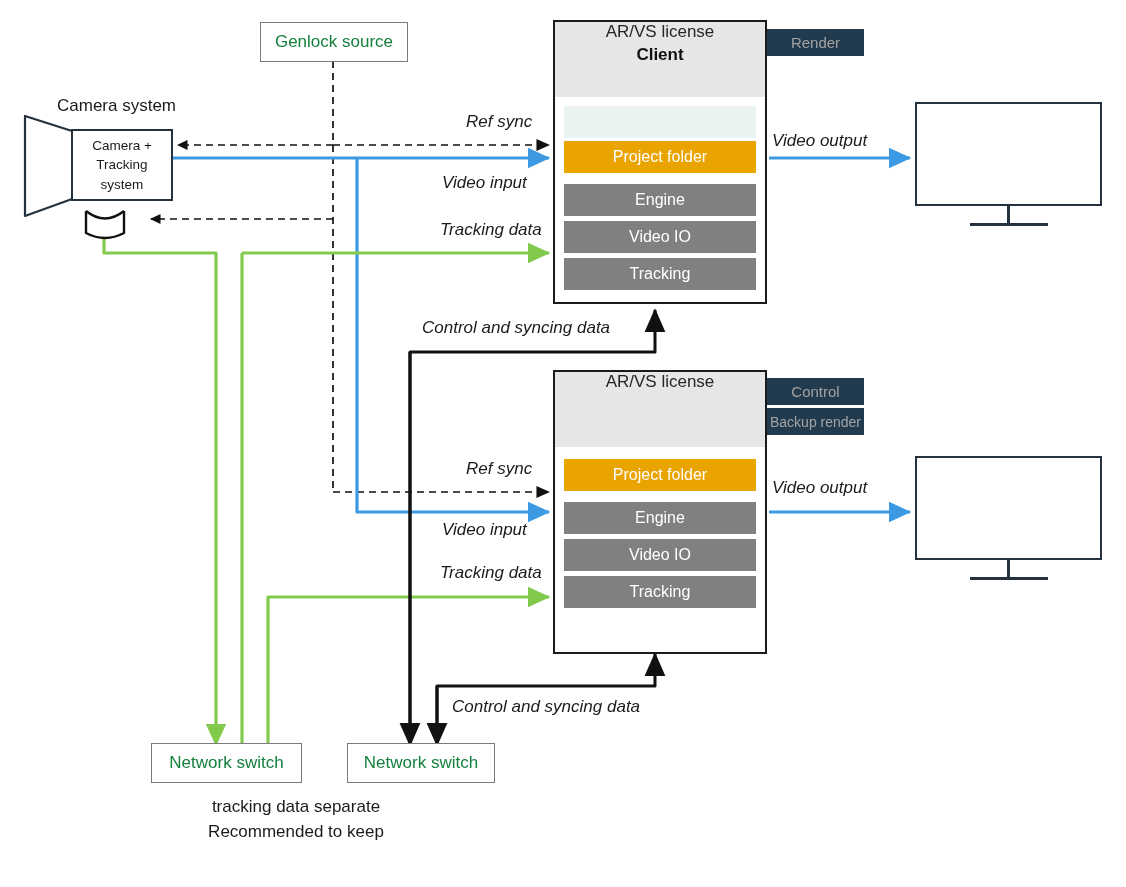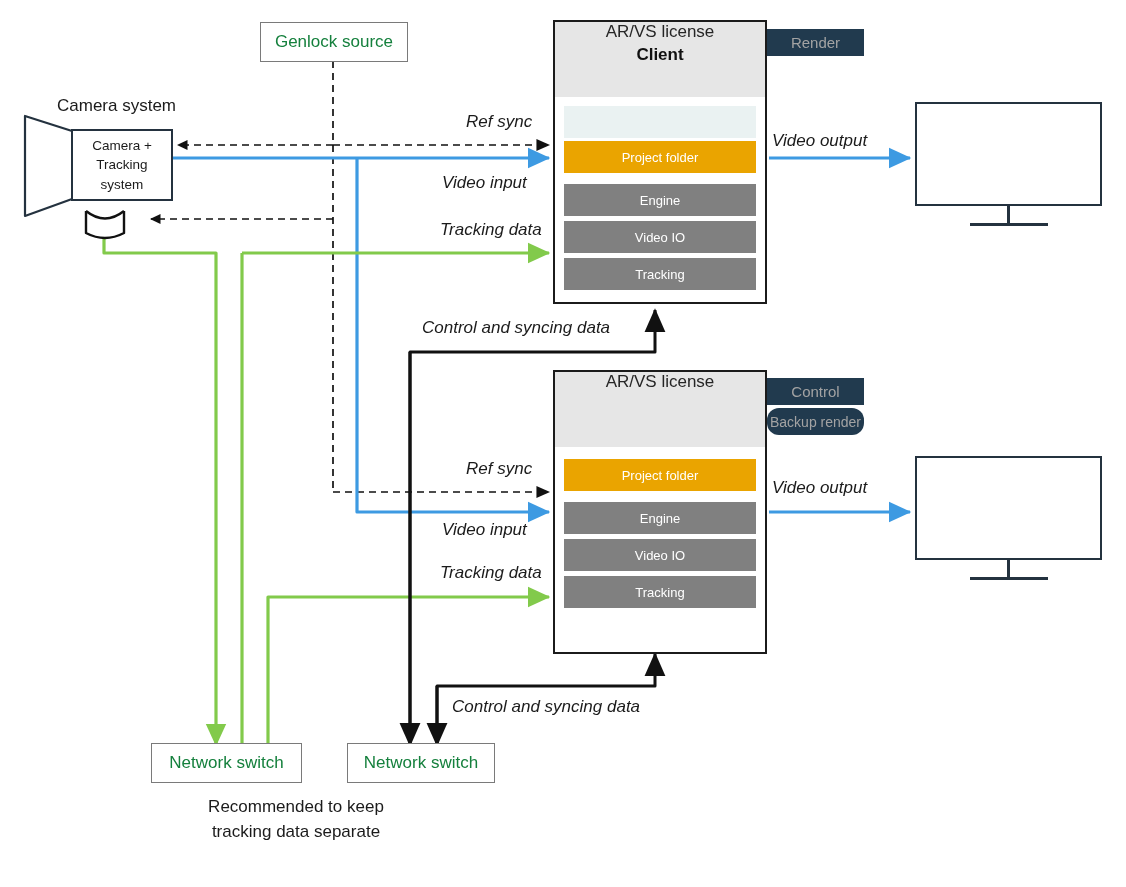--- a/index.html
+++ b/index.html
@@ -18,21 +18,21 @@
             display:flex;flex-direction:column;align-items:center;
             justify-content:center;font-size:13.5px;color:#1b1b1b;
             line-height:1.45;}
 
   
   .machine{border:2px solid #1b1b1b;background:#fff;}
   .machine .mhead{background:#e6e6e6;text-align:center;
             font-size:17px;color:#262626;padding-top:0;box-sizing:border-box;}
   .machine .mhead b{display:block;font-weight:bold;color:#111;margin-top:3px;}
   .slot{margin:0 9px;height:32px;display:flex;align-items:center;
-        justify-content:center;font-size:13px;color:#fff;}
+        justify-content:center;font-size:16px;color:#fff;}
   .slot.empty{background:#eaf2f2;}
   .slot.teal{background:#3aa8ab;}
   .slot.amber{background:#eaa400;}
   .slot.gray{background:#808080;}
 
   .badge{background:#213a4e;color:#a3a3a3;font-size:15px;
          display:flex;align-items:center;justify-content:center;
          box-sizing:border-box;}
 
   
@@ -167,42 +167,42 @@
     </div>
     <div style="height:5px;"></div>
     <div class="slot gray">
       <span>Tracking</span>
     </div>
   </div>
 
   <div class="node badge" style="left:767px;top:378px;width:97px;height:27px;">
     <span>Control</span>
   </div>
-  <div class="node badge" style="left:767px;top:408px;width:97px;height:27px;font-size:14px;border-radius:12px;">
+  <div class="node badge" style="left:767px;top:408px;width:97px;height:27px;font-size:14px;">
     <span>Backup render</span>
   </div>
 
   <div class="node monitor-screen" style="left:915px;top:102px;width:187px;height:104px;"></div>
   <div class="monitor-neck" style="left:1007px;top:206px;width:3px;height:19px;"></div>
   <div class="monitor-base" style="left:970px;top:223px;width:78px;height:3px;"></div>
 
   <div class="node monitor-screen" style="left:915px;top:456px;width:187px;height:104px;"></div>
   <div class="monitor-neck" style="left:1007px;top:560px;width:3px;height:19px;"></div>
   <div class="monitor-base" style="left:970px;top:577px;width:78px;height:3px;"></div>
 
   <div class="node plainbox" style="left:151px;top:743px;width:151px;height:40px;">
     <span>Network switch</span>
   </div>
   <div class="node plainbox" style="left:347px;top:743px;width:148px;height:40px;">
     <span>Network switch</span>
   </div>
 
   <div class="caption" style="left:131px;top:795px;width:330px;">
+    <div>tracking data separate</div>
     <div>Recommended to keep</div>
-    <div>tracking data separate</div>
   </div>
 
   <div class="lbl it" style="left:466px;top:112px;">Ref sync</div>
   <div class="lbl it" style="left:442px;top:173px;">Video input</div>
   <div class="lbl it" style="left:440px;top:220px;">Tracking data</div>
   <div class="lbl it" style="left:772px;top:131px;">Video output</div>
   <div class="lbl it" style="left:422px;top:318px;">Control and syncing data</div>
 
   <div class="lbl it" style="left:466px;top:459px;">Ref sync</div>
   <div class="lbl it" style="left:442px;top:520px;">Video input</div>

